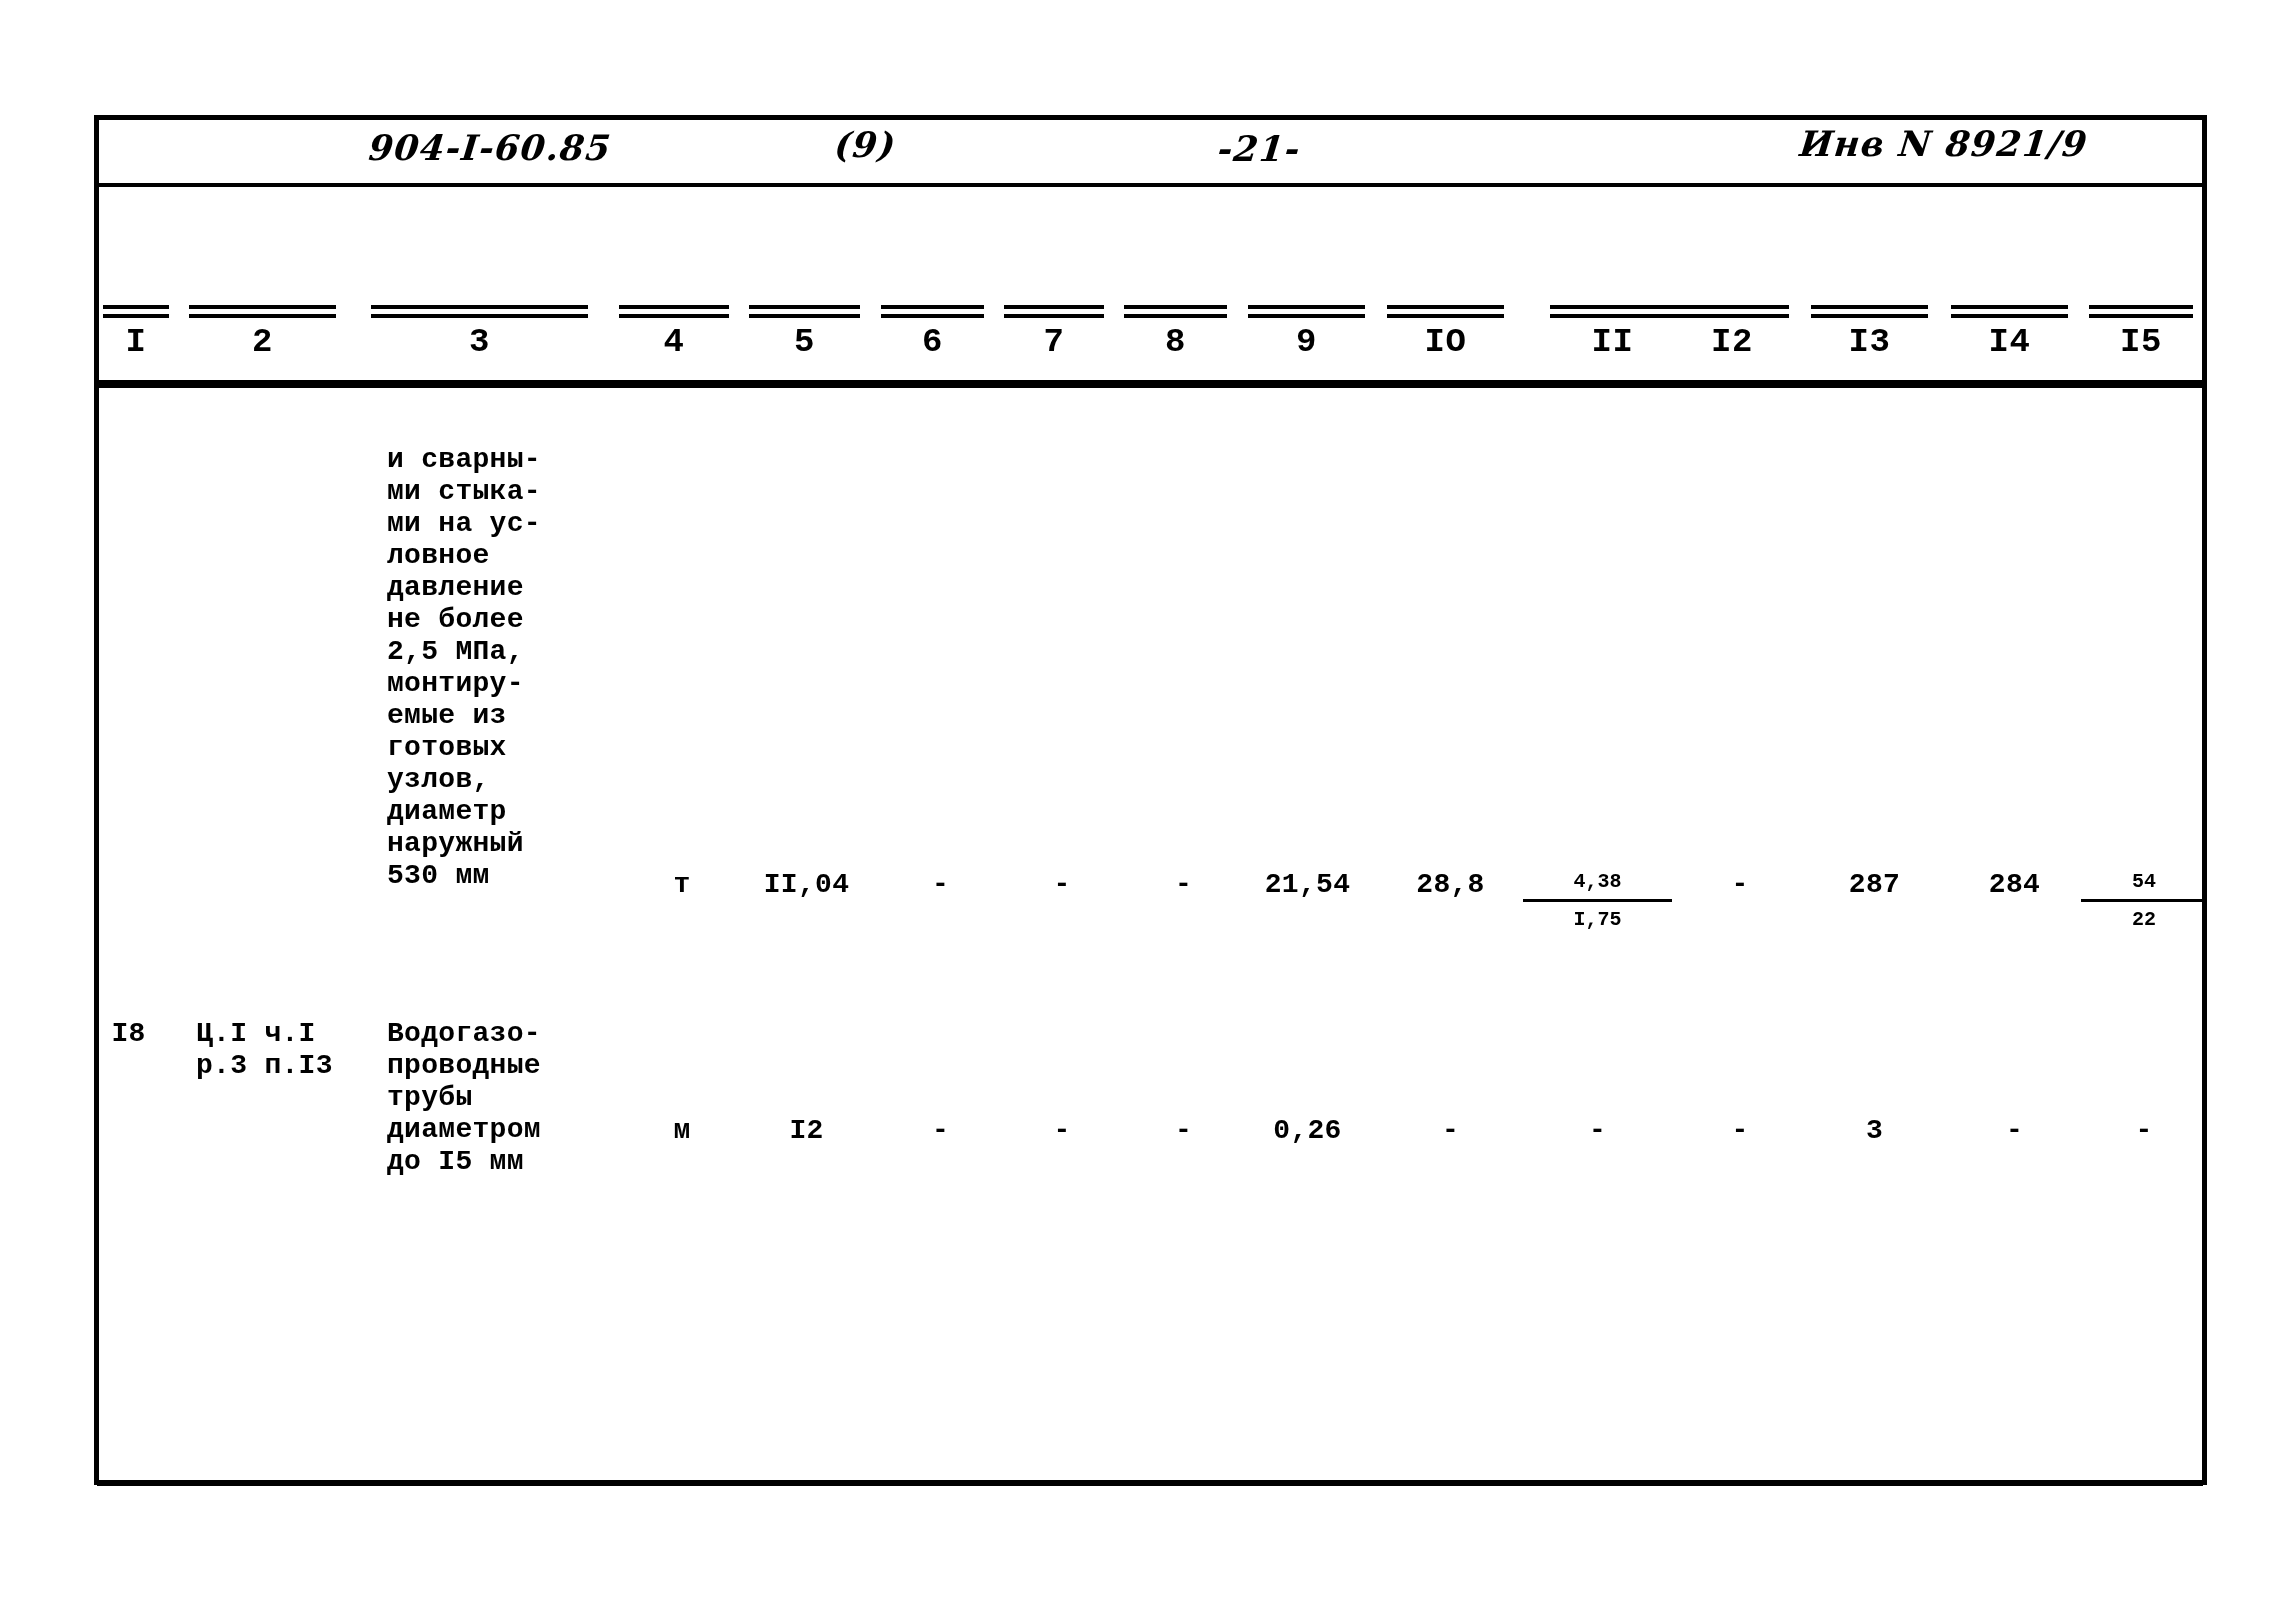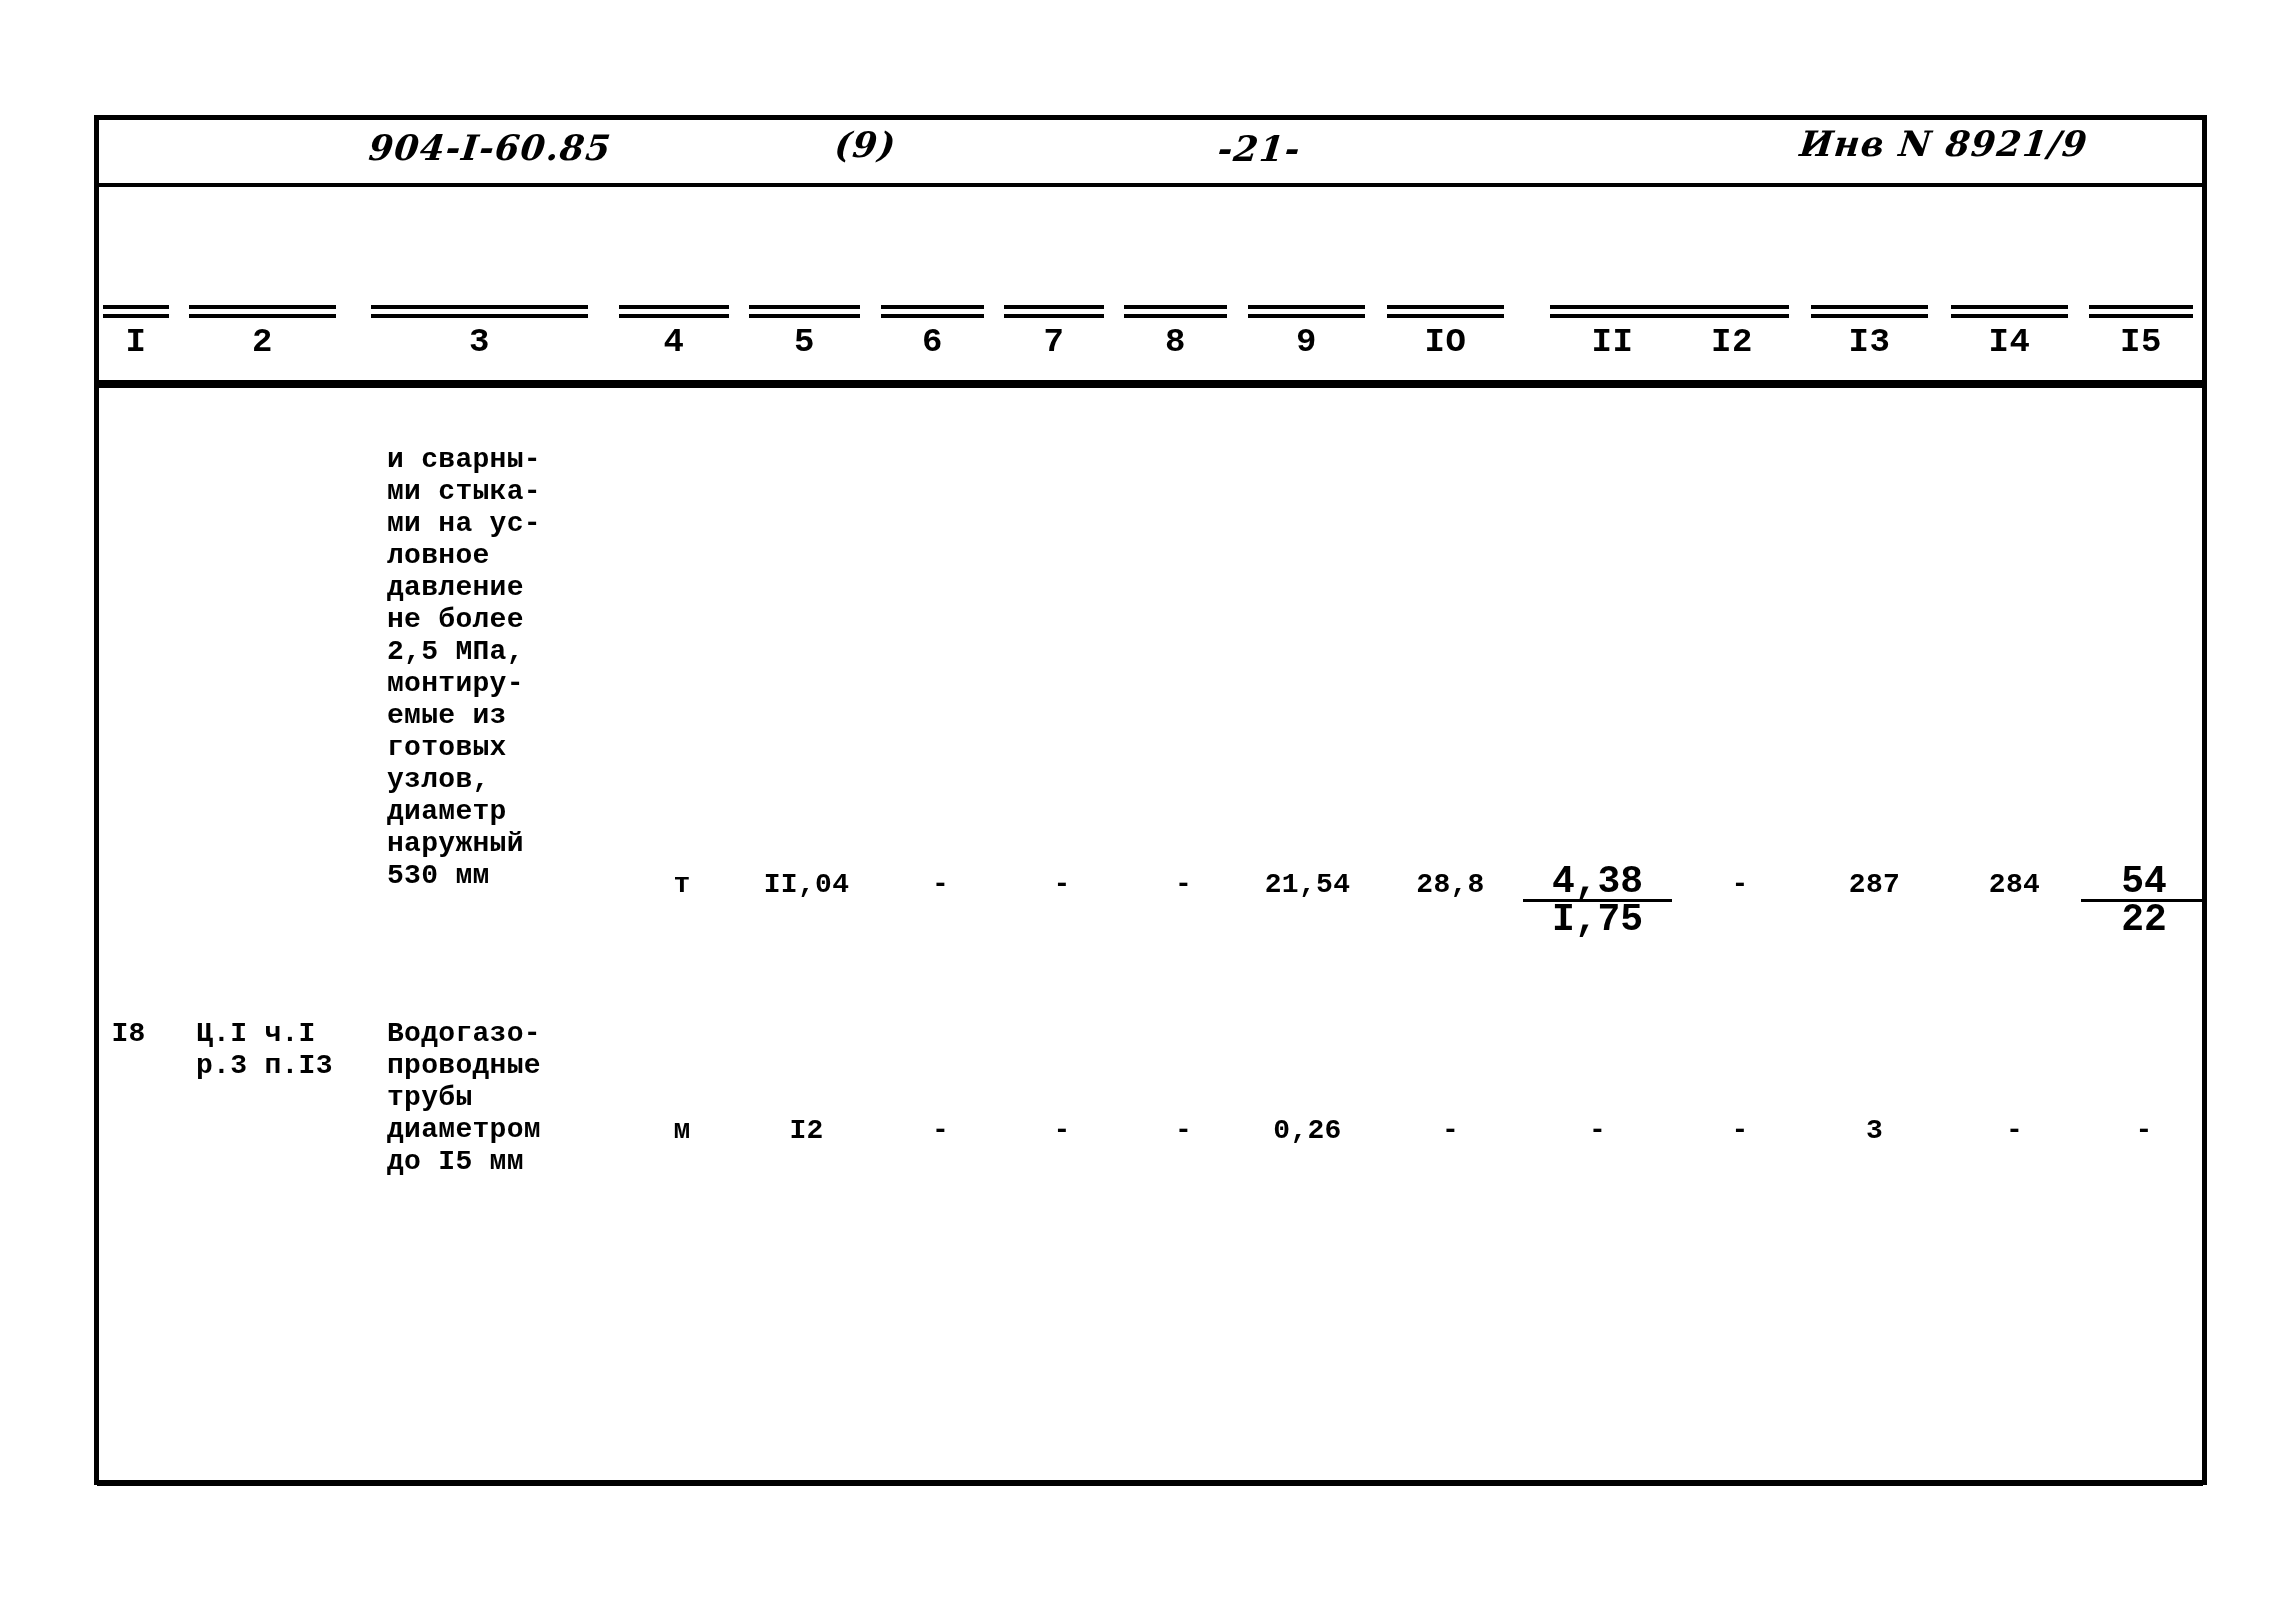--- a/index.html
+++ b/index.html
@@ -134,21 +134,21 @@
     line-height: 32px;
     letter-spacing: 0.3px;
     white-space: pre;
   }
   .cell.center { text-align: center; }
   .cell.left   { text-align: left; }
 
   .frac {
     position: absolute;
     text-align: center;
-    font-size: 38px;
+    font-size: 20px;
     font-weight: bold;
     line-height: 32px;
   }
   .frac .num {
     display: block;
     border-bottom: 3.9px solid #000;
     padding-bottom: 0.6px;
   }
   .frac .den {
     display: block;

